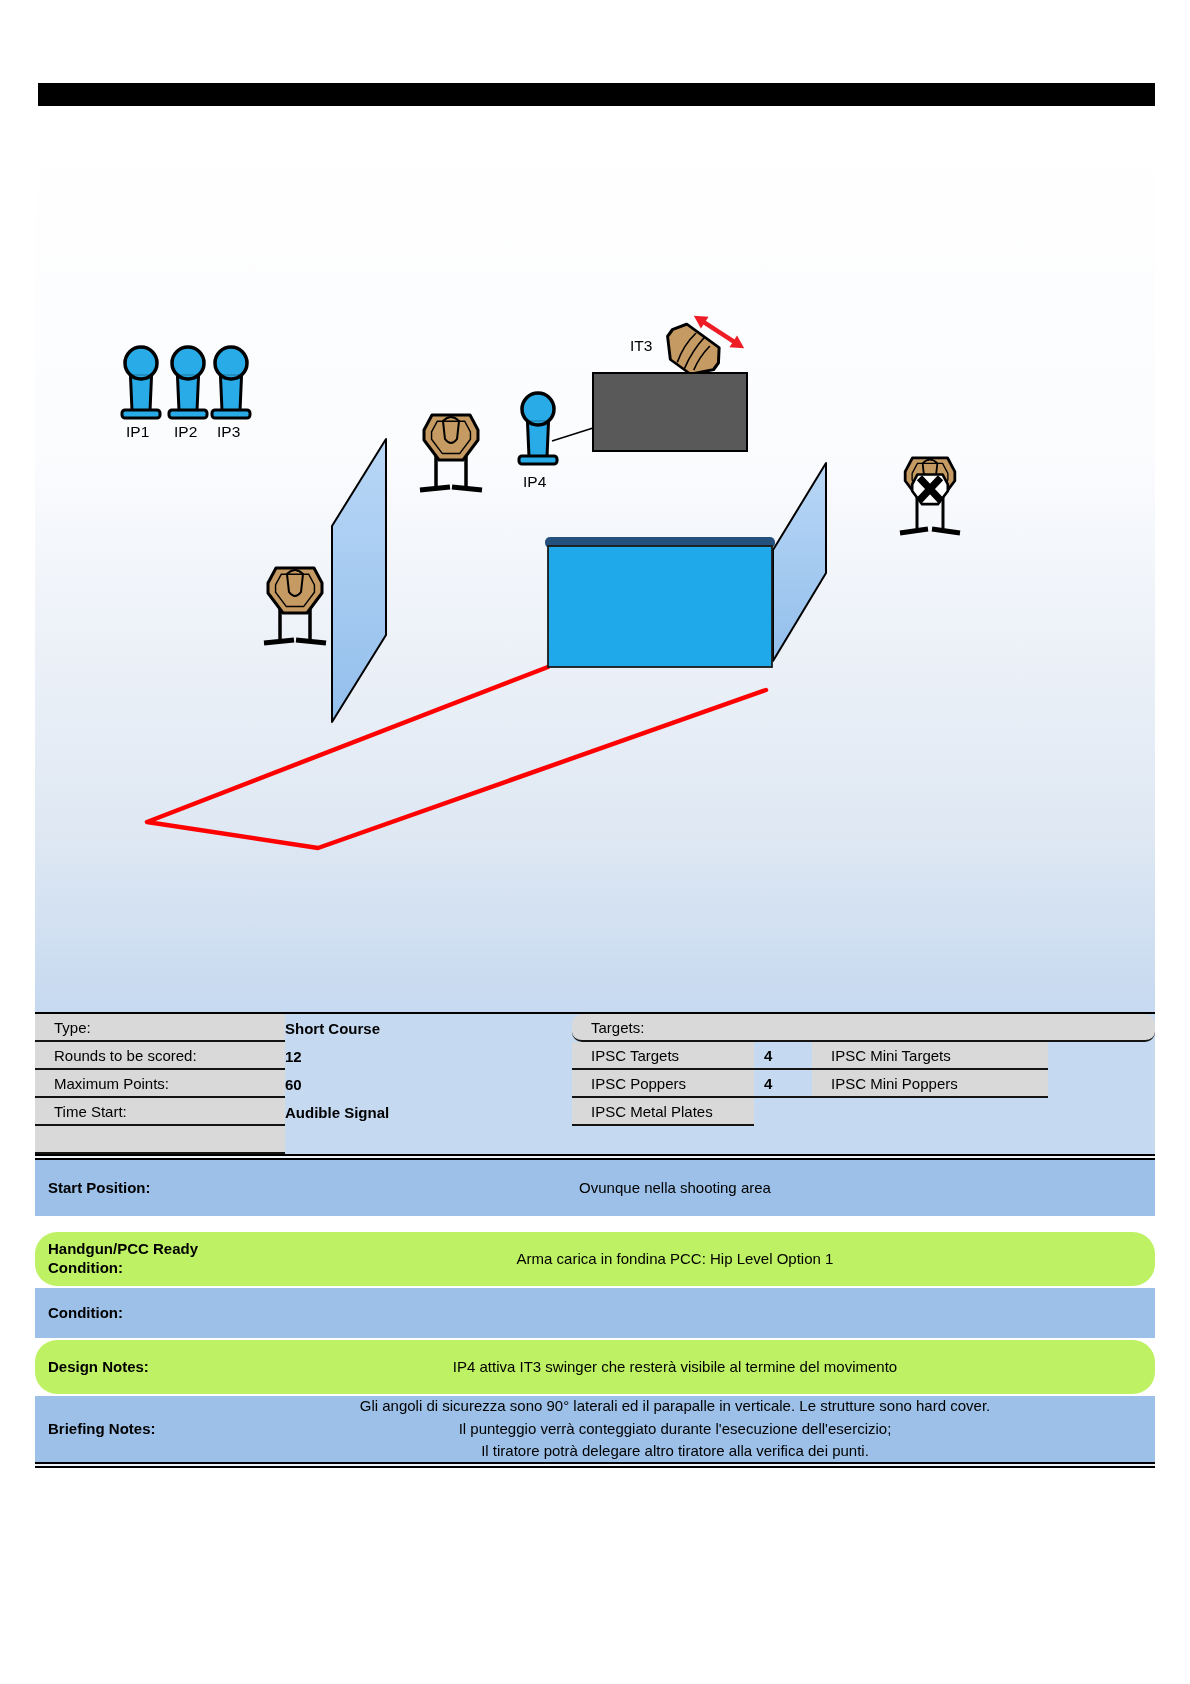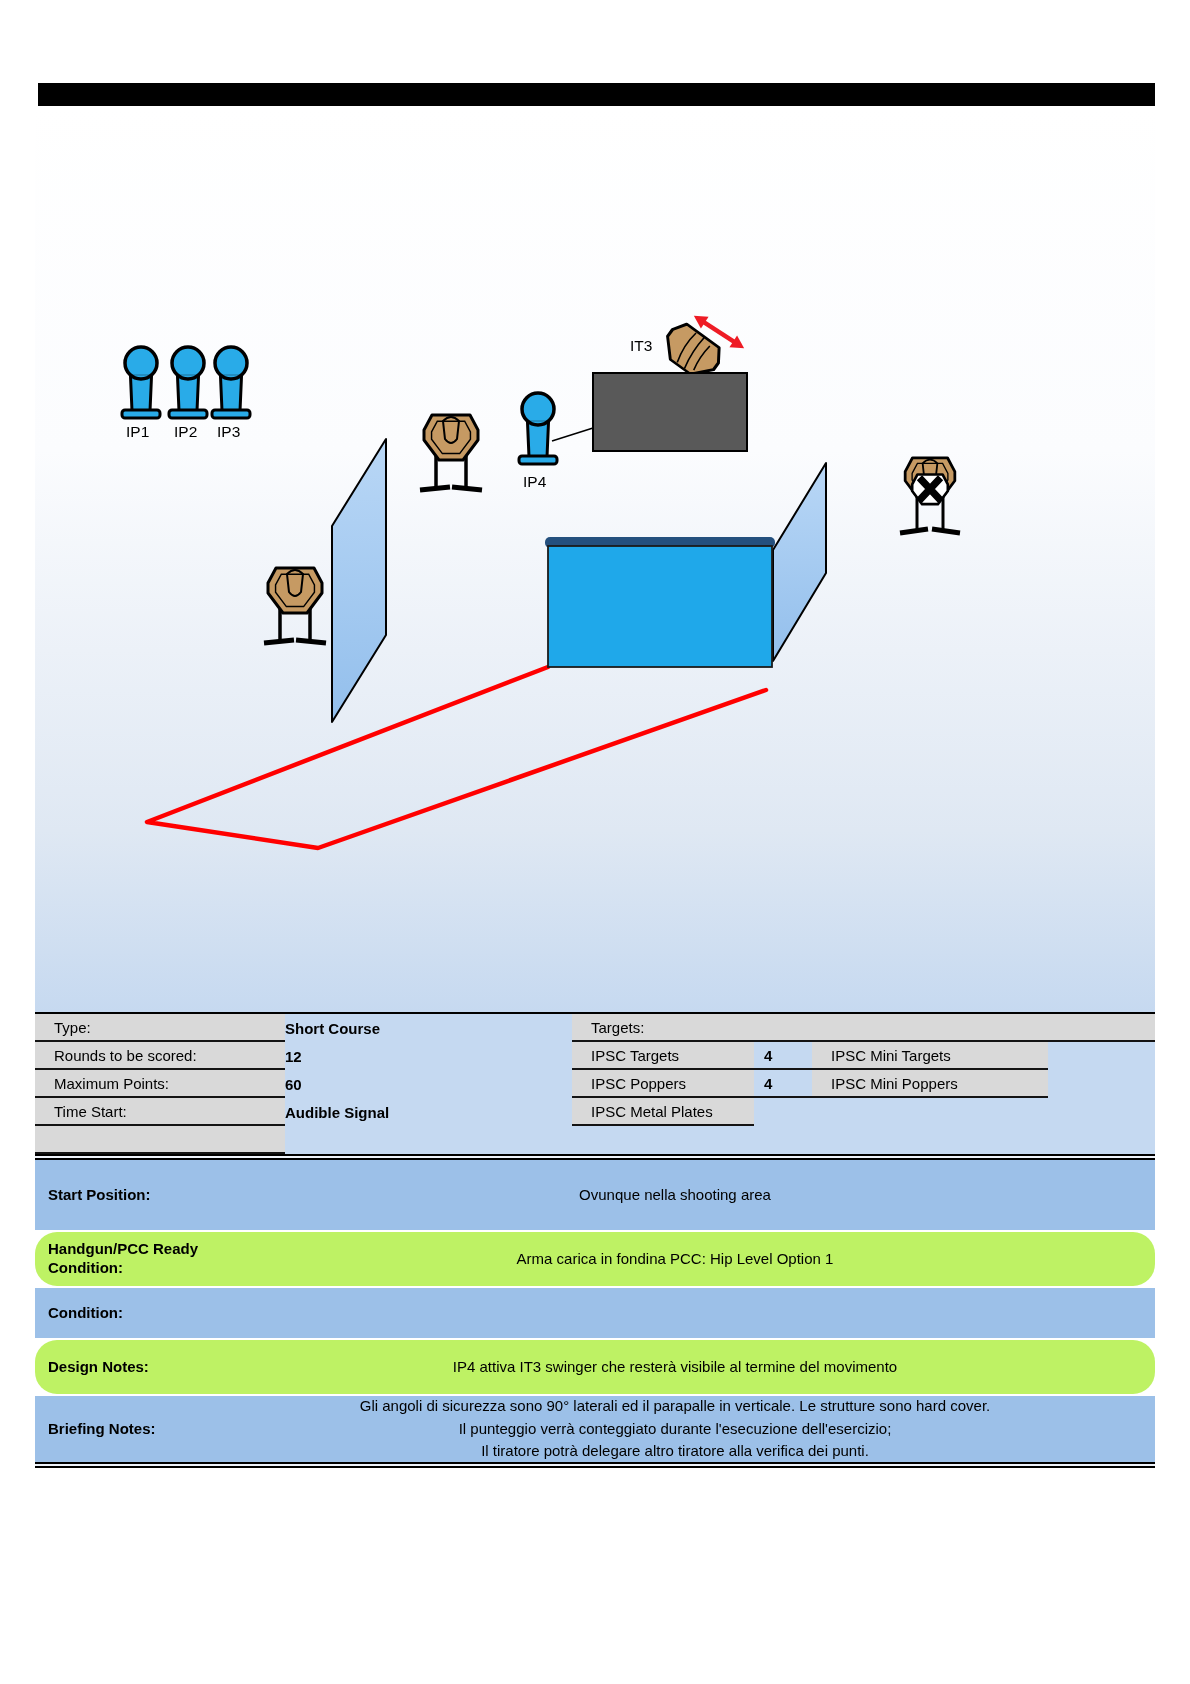--- a/index.html
+++ b/index.html
@@ -19,21 +19,21 @@
   .u-row{height:28px;display:flex;align-items:stretch;box-sizing:border-box;}
   .u-cell{display:flex;align-items:center;box-sizing:border-box;}
   .g{background:#d9d9d9;border-bottom:2px solid #141414;}
   .u-label{padding-left:19px;}
   .u-lbl-l{width:250px;}
   .u-val{font-weight:bold;flex:1;}
   .u-bordered{display:flex;border-bottom:2px solid #141414;box-sizing:border-box;}
   .u-lbl-r{width:182px;}
   .u-num{width:48px;font-weight:bold;padding-left:10px;display:flex;align-items:center;}
   .u-mini{width:236px;}
-  .u-full{flex:1;}
+  .u-full{flex:1;border-radius:10px;}
 
   .drule{left:35px;width:1120px;height:2px;border-top:2px solid #000;border-bottom:2px solid #000;background:#eef3fa;}
 
   
   .b-row{left:35px;width:1120px;display:flex;align-items:center;box-sizing:border-box;font-size:15px;}
   .b-blue{background:#9cc0e8;}
   .b-gray{background:#bef264;border-radius:22px;}
   .b-label{width:185px;padding-left:13px;font-weight:bold;line-height:1.25;}
   .b-value{flex:1;text-align:center;padding-right:38px;line-height:1.5;}
 
@@ -191,21 +191,21 @@
       </div>
     </div>
     <div class="u-row">
       <div class="u-cell g u-label u-lbl-r">IPSC Metal Plates</div>
     </div>
   </div>
 </div>
 
 <div class="abs drule" style="top:1154px"></div>
 
-<div class="abs b-row b-blue" style="top:1160px;height:70px">
+<div class="abs b-row b-blue" style="top:1160px;height:56px">
   <div class="b-label">Start Position:</div>
   <div class="b-value">Ovunque nella shooting area</div>
 </div>
 
 <div class="abs b-row b-gray" style="top:1232px;height:54px">
   <div class="b-label">Handgun/PCC Ready Condition:</div>
   <div class="b-value">Arma carica in fondina PCC: Hip Level Option 1</div>
 </div>
 
 <div class="abs b-row b-blue" style="top:1288px;height:50px">

